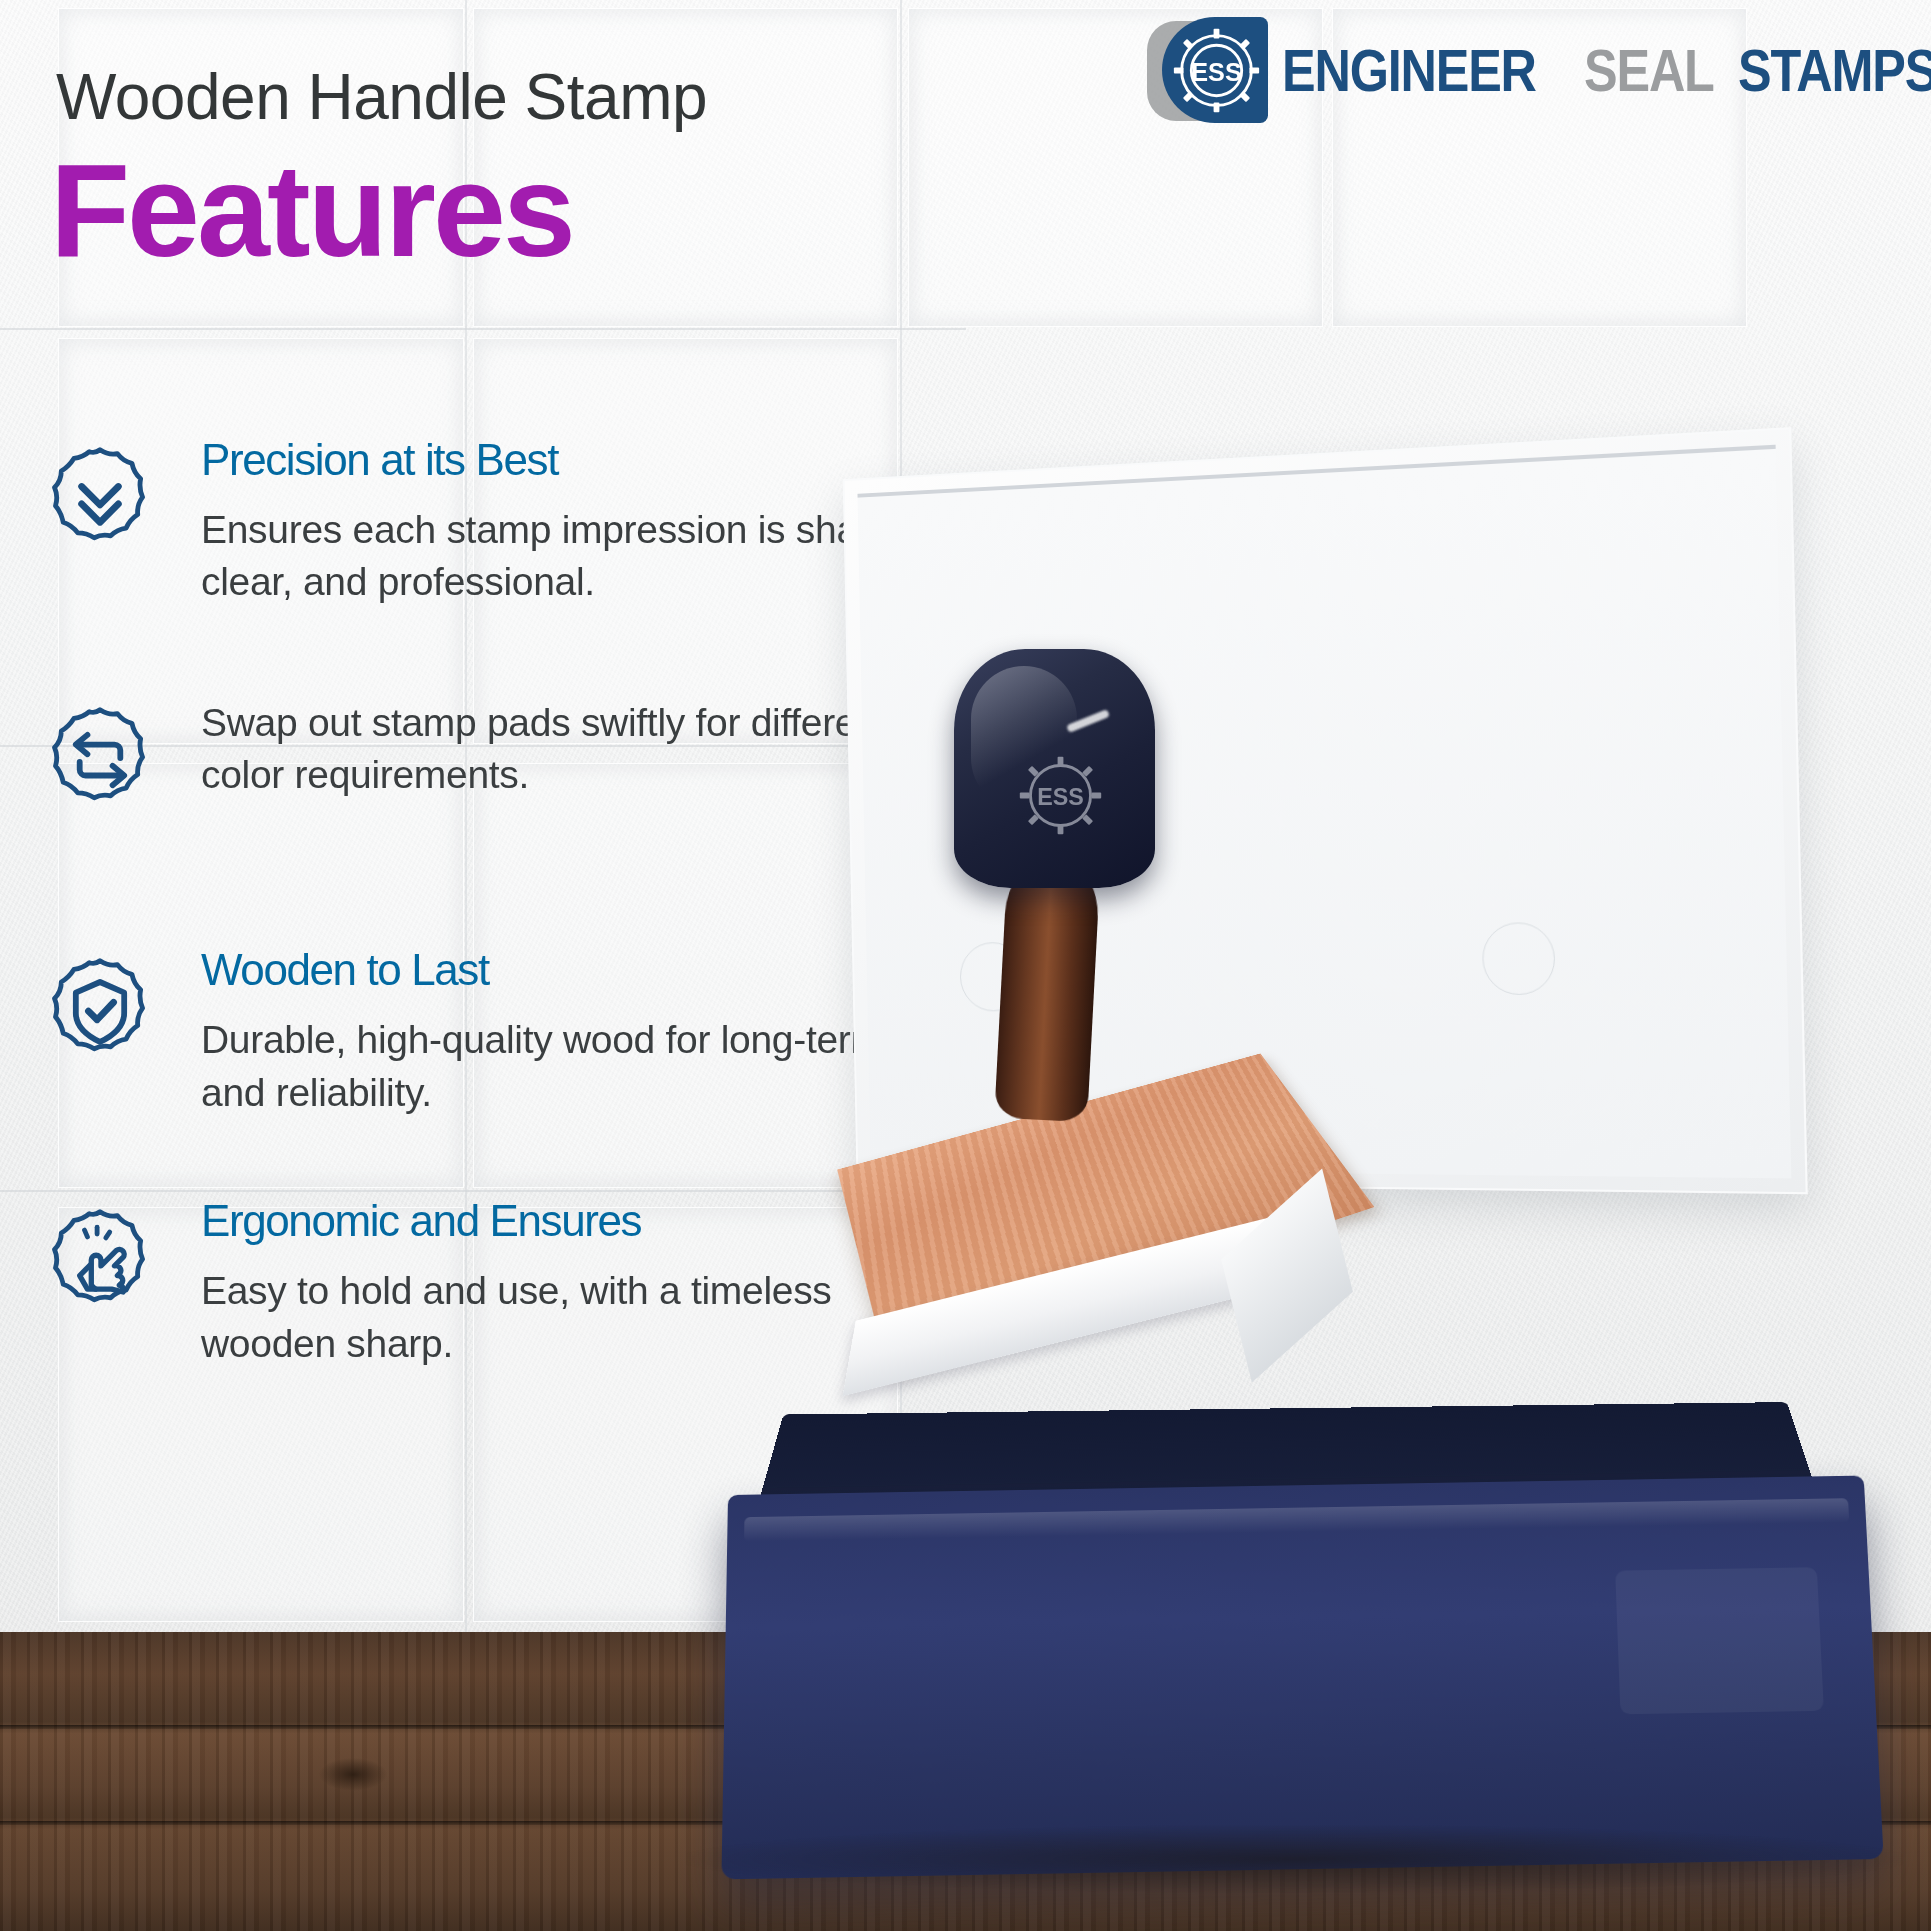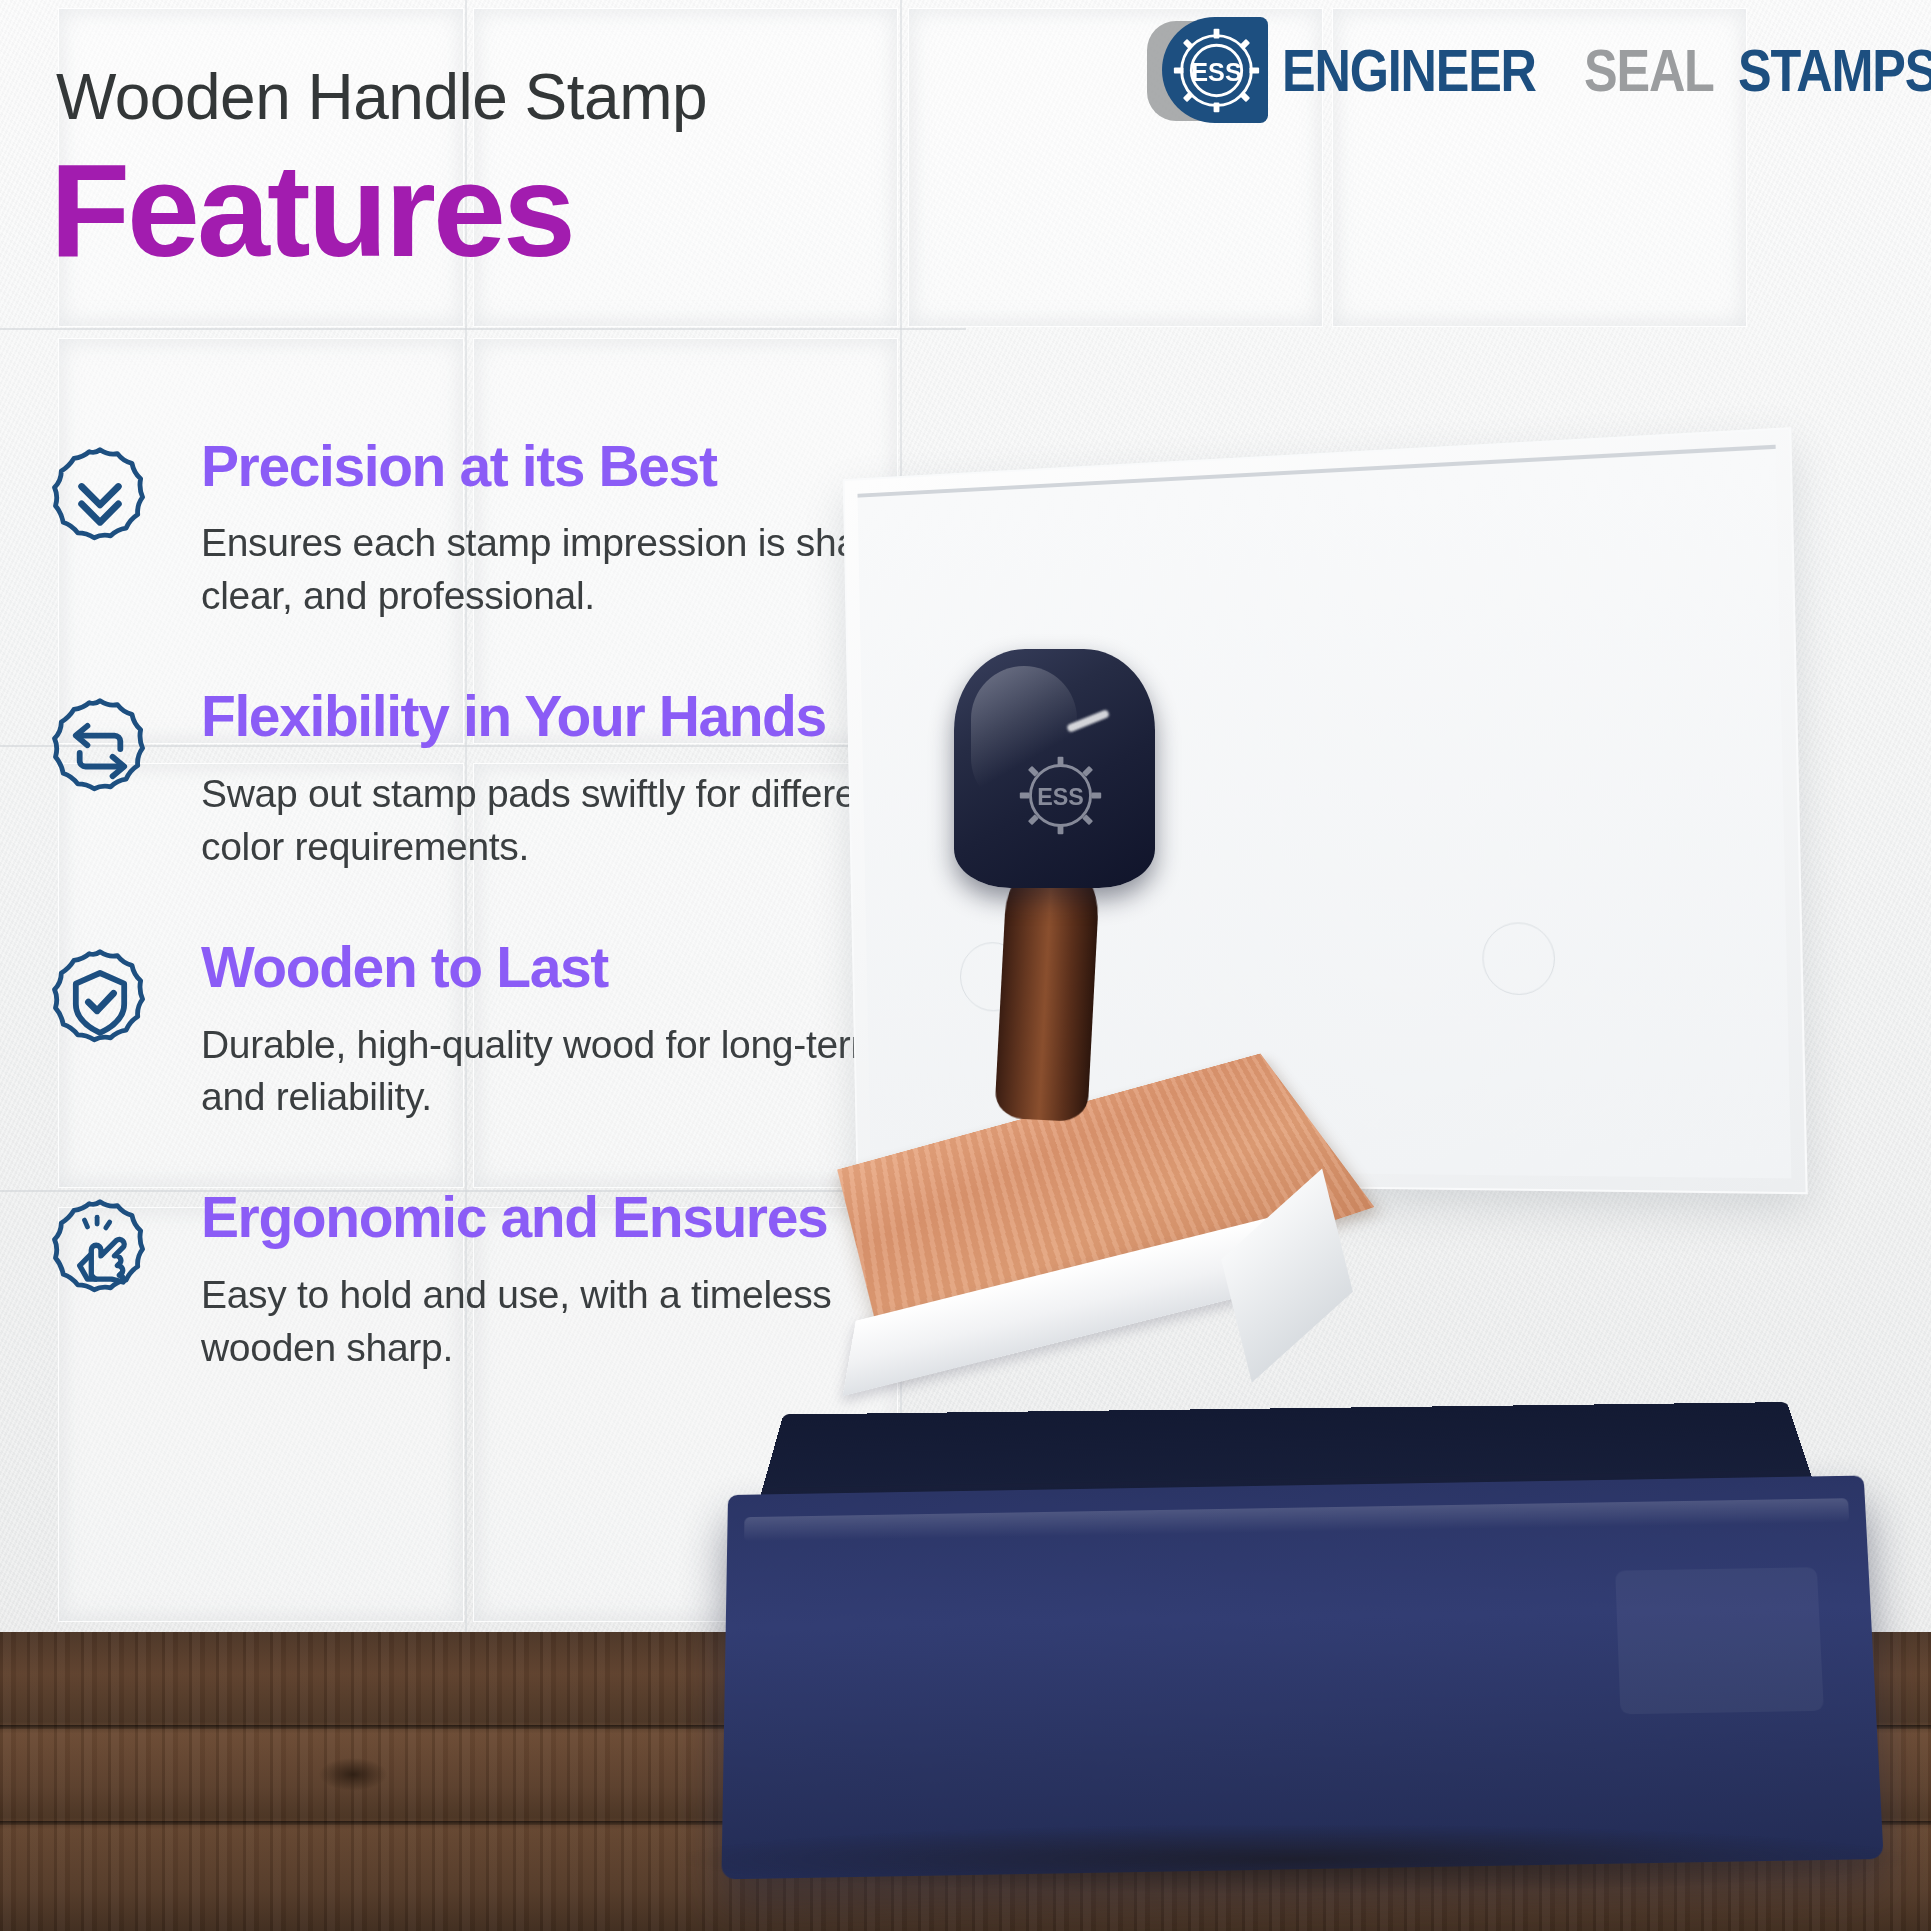--- a/index.html
+++ b/index.html
@@ -93,21 +93,21 @@
     writing-mode:vertical-rl; letter-spacing:1px; margin-left:-44px;
   }
 
   
   #features { position:absolute; left:0; top:425px; width:985px; }
   .feature { position:relative; min-height:239px; padding-left:201px; }
   .f-icon {
     position:absolute; left:41px; top:5.8px; width:118px; height:118px;
   }
   .f-title {
-    font-size:57px; font-weight:700; color:#8b5cf6;
+    font-size:44px; font-weight:400; color:#0369a1;
     letter-spacing:-1.4px; line-height:1.05; white-space:nowrap;
     margin-top:11.6px;
   }
   .f-desc {
     font-size:39px; font-weight:400; color:#3a3e40;
     line-height:1.35; margin-top:21px; max-width:763px;
     letter-spacing:-0.3px;
   }
 
   
@@ -296,21 +296,20 @@
         <path fill="none" stroke="#1d4f80" stroke-width="5" stroke-linejoin="round" d="M61 8 Q70 14 79 12 Q85 20 94 22 Q96 32 103 38 Q101 48 105 57
              Q99 65 100 75 Q92 80 88 89 Q79 90 72 97 Q63 95 55 99
              Q47 94 38 94 Q32 86 23 83 Q21 73 15 66 Q18 56 14 47
              Q21 40 21 30 Q29 25 34 17 Q43 16 50 10 Q56 12 61 8 Z"></path>
         <path fill="none" stroke="#1d4f80" stroke-width="6" stroke-linecap="round" stroke-linejoin="round" d="M38 44 H76 a6 6 0 0 1 6 6 V58"></path>
         <path fill="none" stroke="#1d4f80" stroke-width="6" stroke-linecap="round" stroke-linejoin="round" d="M48 34 L36 44 L48 54"></path>
         <path fill="none" stroke="#1d4f80" stroke-width="6" stroke-linecap="round" stroke-linejoin="round" d="M84 76 H46 a6 6 0 0 1 -6 -6 V62"></path>
         <path fill="none" stroke="#1d4f80" stroke-width="6" stroke-linecap="round" stroke-linejoin="round" d="M74 66 L86 76 L74 86"></path>
       </svg>
     </div>
-    <div class="f-title">Flexibility in Your Hands</div>
     <div class="f-desc">Swap out stamp pads swiftly for different color requirements.</div>
   </div>
 
   <div class="feature">
     <div class="f-icon">
       <svg width="118" height="118" viewBox="0 0 122 122">
         <path fill="none" stroke="#1d4f80" stroke-width="5" stroke-linejoin="round" d="M61 8 Q70 14 79 12 Q85 20 94 22 Q96 32 103 38 Q101 48 105 57
              Q99 65 100 75 Q92 80 88 89 Q79 90 72 97 Q63 95 55 99
              Q47 94 38 94 Q32 86 23 83 Q21 73 15 66 Q18 56 14 47
              Q21 40 21 30 Q29 25 34 17 Q43 16 50 10 Q56 12 61 8 Z"></path>

